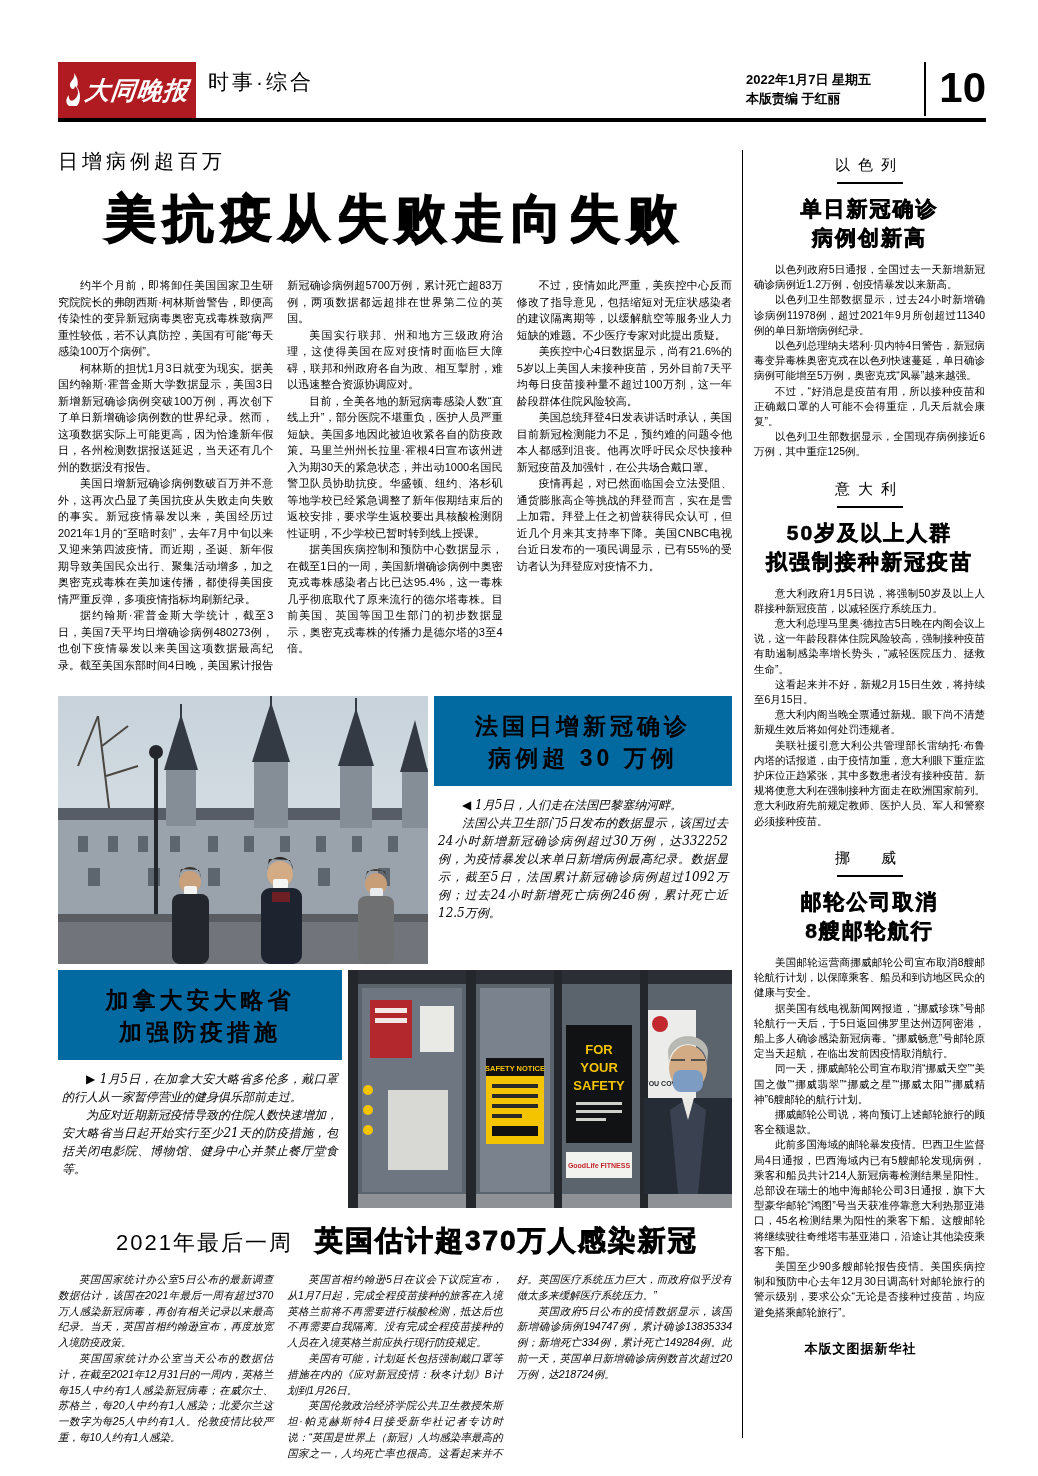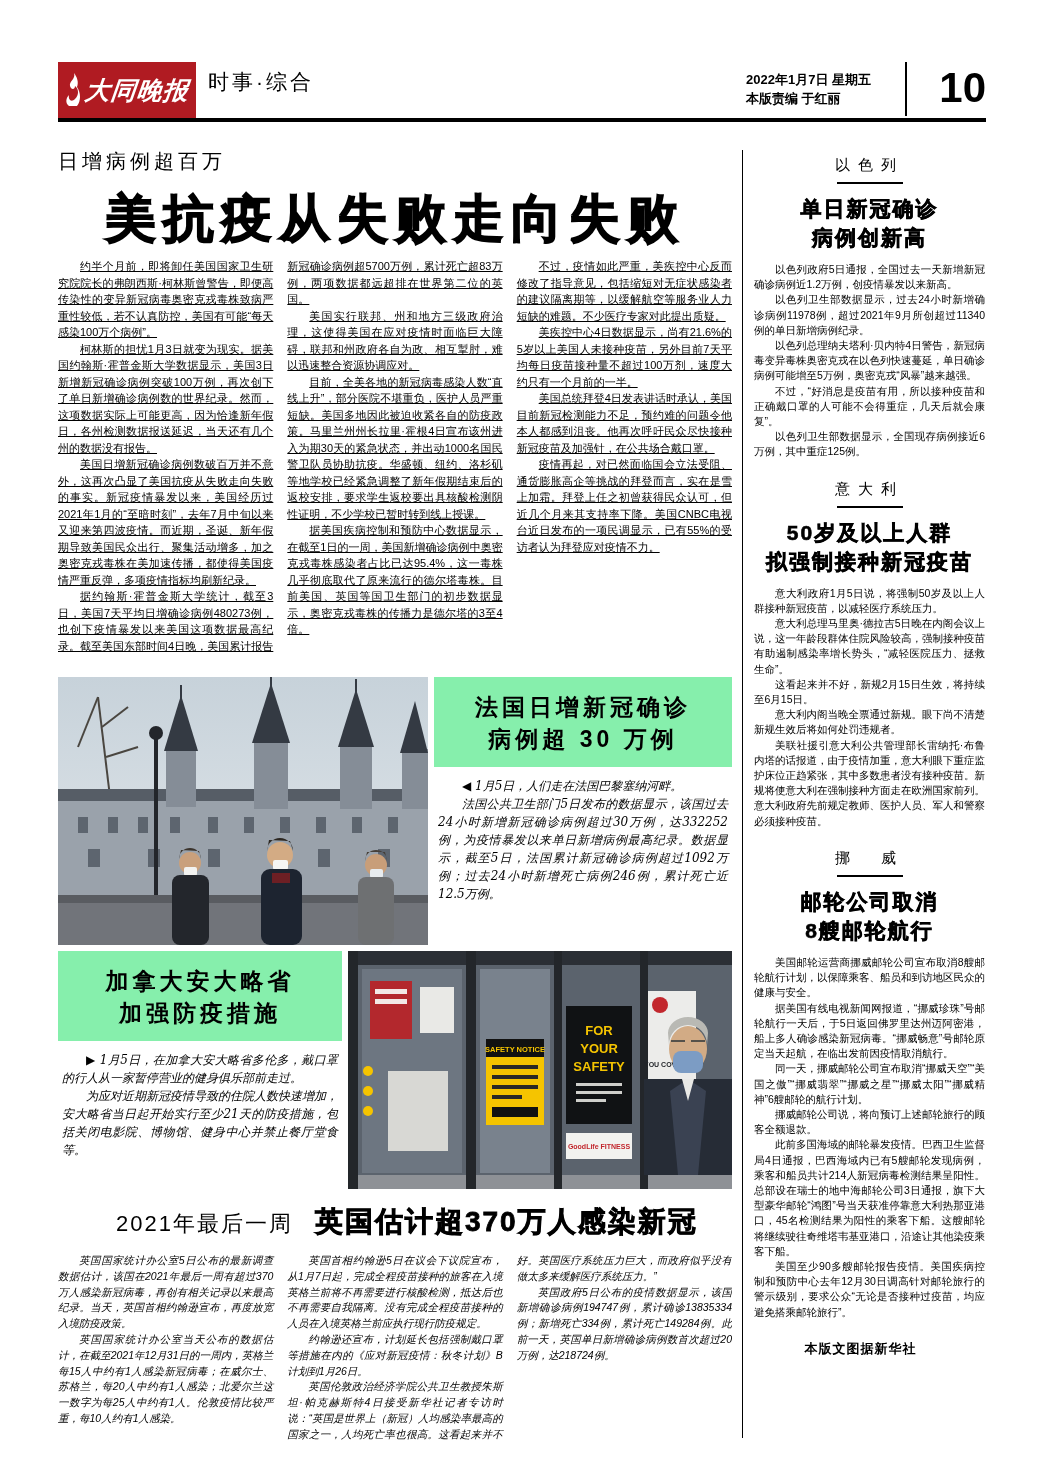--- a/index.html
+++ b/index.html
@@ -9,36 +9,36 @@
   
   .masthead{position:absolute;left:58px;top:62px;width:928px;height:56px;}
   .logo{position:absolute;left:0;top:0;width:138px;height:56px;background:#b01b22;
         display:flex;align-items:center;justify-content:center;gap:4px;}
   .logo .flame{width:16px;height:34px;}
   .logo .logo-text{color:#fff;font-family:"DejaVu Serif","Liberation Serif",serif;
         font-size:25px;font-weight:bold;font-style:italic;letter-spacing:1px;transform:skewX(-6deg);}
   .section-title{position:absolute;left:150px;top:6px;font-size:21px;font-weight:normal;letter-spacing:3px;}
   .dateblock{position:absolute;left:688px;top:8px;font-size:13px;font-weight:bold;line-height:19px;}
   .pagenum{position:absolute;right:0;top:0;height:54px;border-left:2px solid #000;
-        padding-left:32px;font-size:42px;font-weight:bold;line-height:52px;}
+        padding-left:13px;font-size:42px;font-weight:bold;line-height:52px;}
   .head-rule{position:absolute;left:58px;top:118px;width:928px;height:4px;background:#000;}
   
   .main-left{position:absolute;left:58px;top:140px;width:674px;}
   .m-kicker{text-align:left;font-size:20px;letter-spacing:4px;margin-top:8px;}
   .m-headline{text-align:center;font-size:51px;font-weight:bold;letter-spacing:7px;margin-top:10px;
         -webkit-text-stroke:1.5px #000;}
-  .art-text{margin-top:4px;height:405px;overflow:hidden;
-        column-count:3;column-gap:14px;column-fill:auto;text-decoration:underline;}
+  .art-text{margin-top:23px;height:405px;overflow:hidden;
+        column-count:3;column-gap:14px;column-fill:auto;}
   .art-text p{margin:0;font-size:11px;line-height:16.5px;text-align:justify;text-indent:2em;}
   
   .row1{display:flex;gap:6px;margin-top:14px;height:268px;}
   .row2{display:flex;gap:6px;margin-top:6px;height:238px;}
   .photo{overflow:hidden;flex:none;background:#9aa2ab;}
   .newsbox{flex:1;display:flex;flex-direction:column;}
-  .boxtitle{background:#86efac;text-align:center;padding:14px 0 12px 0;}
+  .boxtitle{background:#0369a1;text-align:center;padding:14px 0 12px 0;}
   .boxtitle div{font-size:23px;font-weight:bold;letter-spacing:4px;line-height:32px;}
   .boxcap{padding:10px 4px 0 4px;font-family:"DejaVu Serif","Liberation Serif",serif;
         font-size:12px;line-height:18px;text-align:justify;}
   .boxcap p{margin:0;text-indent:2em;font-style:italic;}
   
   .uk-head{display:flex;align-items:baseline;margin-top:14px;}
   .uk-kicker{font-size:22px;letter-spacing:2px;margin-left:58px;flex:none;}
   .uk-headline{font-size:28px;font-weight:bold;letter-spacing:2px;margin-left:22px;
         -webkit-text-stroke:0.8px #000;}
   .uk-text{margin-top:12px;height:202px;overflow:hidden;column-count:3;column-gap:14px;column-fill:auto;font-style:italic;}
@@ -82,21 +82,21 @@
 
     <div class="art-text">
       <p>约半个月前，即将卸任美国国家卫生研究院院长的弗朗西斯·柯林斯曾警告，即便高传染性的变异新冠病毒奥密克戎毒株致病严重性较低，若不认真防控，美国有可能“每天感染100万个病例”。</p>
       <p>柯林斯的担忧1月3日就变为现实。据美国约翰斯·霍普金斯大学数据显示，美国3日新增新冠确诊病例突破100万例，再次创下了单日新增确诊病例数的世界纪录。然而，这项数据实际上可能更高，因为恰逢新年假日，各州检测数据报送延迟，当天还有几个州的数据没有报告。</p>
       <p>美国日增新冠确诊病例数破百万并不意外，这再次凸显了美国抗疫从失败走向失败的事实。新冠疫情暴发以来，美国经历过2021年1月的“至暗时刻”，去年7月中旬以来又迎来第四波疫情。而近期，圣诞、新年假期导致美国民众出行、聚集活动增多，加之奥密克戎毒株在美加速传播，都使得美国疫情严重反弹，多项疫情指标均刷新纪录。</p>
       <p>据约翰斯·霍普金斯大学统计，截至3日，美国7天平均日增确诊病例480273例，也创下疫情暴发以来美国这项数据最高纪录。截至美国东部时间4日晚，美国累计报告新冠确诊病例超5700万例，累计死亡超83万例，两项数据都远超排在世界第二位的英国。</p>
       <p>美国实行联邦、州和地方三级政府治理，这使得美国在应对疫情时面临巨大障碍，联邦和州政府各自为政、相互掣肘，难以迅速整合资源协调应对。</p>
       <p>目前，全美各地的新冠病毒感染人数“直线上升”，部分医院不堪重负，医护人员严重短缺。美国多地因此被迫收紧各自的防疫政策。马里兰州州长拉里·霍根4日宣布该州进入为期30天的紧急状态，并出动1000名国民警卫队员协助抗疫。华盛顿、纽约、洛杉矶等地学校已经紧急调整了新年假期结束后的返校安排，要求学生返校要出具核酸检测阴性证明，不少学校已暂时转到线上授课。</p>
       <p>据美国疾病控制和预防中心数据显示，在截至1日的一周，美国新增确诊病例中奥密克戎毒株感染者占比已达95.4%，这一毒株几乎彻底取代了原来流行的德尔塔毒株。目前美国、英国等国卫生部门的初步数据显示，奥密克戎毒株的传播力是德尔塔的3至4倍。</p>
       <p>不过，疫情如此严重，美疾控中心反而修改了指导意见，包括缩短对无症状感染者的建议隔离期等，以缓解航空等服务业人力短缺的难题。不少医疗专家对此提出质疑。</p>
-      <p>美疾控中心4日数据显示，尚有21.6%的5岁以上美国人未接种疫苗，另外目前7天平均每日疫苗接种量不超过100万剂，速度大约只有一个月前的一半。</p>
+      <p>美疾控中心4日数据显示，尚有21.6%的5岁以上美国人未接种疫苗，另外目前7天平均每日疫苗接种量不超过100万剂，这一年龄段群体住院风险较高。</p>
       <p>美国总统拜登4日发表讲话时承认，美国目前新冠检测能力不足，预约难的问题令他本人都感到沮丧。他再次呼吁民众尽快接种新冠疫苗及加强针，在公共场合戴口罩。</p>
       <p>疫情再起，对已然面临国会立法受阻、通货膨胀高企等挑战的拜登而言，实在是雪上加霜。拜登上任之初曾获得民众认可，但近几个月来其支持率下降。美国CNBC电视台近日发布的一项民调显示，已有55%的受访者认为拜登应对疫情不力。</p>
     </div>
 
     <div class="row1">
       <div class="photo" style="width:370px;height:268px;">
         <svg width="370" height="268" viewBox="0 0 370 268">
           <defs>
             <linearGradient id="sky" x1="0" y1="0" x2="0" y2="1">
               <stop offset="0" stop-color="#c7d2da"></stop>
@@ -275,21 +275,21 @@
     </div>
 
     <div class="uk-head">
       <div class="uk-kicker">2021年最后一周</div>
       <div class="uk-headline">英国估计超370万人感染新冠</div>
     </div>
     <div class="uk-text">
       <p>英国国家统计办公室5日公布的最新调查数据估计，该国在2021年最后一周有超过370万人感染新冠病毒，再创有相关记录以来最高纪录。当天，英国首相约翰逊宣布，再度放宽入境防疫政策。</p>
       <p>英国国家统计办公室当天公布的数据估计，在截至2021年12月31日的一周内，英格兰每15人中约有1人感染新冠病毒；在威尔士、苏格兰，每20人中约有1人感染；北爱尔兰这一数字为每25人中约有1人。伦敦疫情比较严重，每10人约有1人感染。</p>
       <p>英国首相约翰逊5日在议会下议院宣布，从1月7日起，完成全程疫苗接种的旅客在入境英格兰前将不再需要进行核酸检测，抵达后也不再需要自我隔离。没有完成全程疫苗接种的人员在入境英格兰前应执行现行防疫规定。</p>
-      <p>约翰逊还宣布，计划延长包括强制戴口罩等措施在内的《应对新冠疫情：秋冬计划》B计划到1月26日。</p>
+      <p>美国有可能，计划延长包括强制戴口罩等措施在内的《应对新冠疫情：秋冬计划》B计划到1月26日。</p>
       <p>英国伦敦政治经济学院公共卫生教授朱斯坦·帕克赫斯特4日接受新华社记者专访时说：“英国是世界上（新冠）人均感染率最高的国家之一，人均死亡率也很高。这看起来并不好。英国医疗系统压力巨大，而政府似乎没有做太多来缓解医疗系统压力。”</p>
       <p>英国政府5日公布的疫情数据显示，该国新增确诊病例194747例，累计确诊13835334例；新增死亡334例，累计死亡149284例。此前一天，英国单日新增确诊病例数首次超过20万例，达218724例。</p>
     </div>
   </div>
 
   <div class="v-divider"></div>
 
   <div class="sidebar">
 
     <div class="sb-article">

